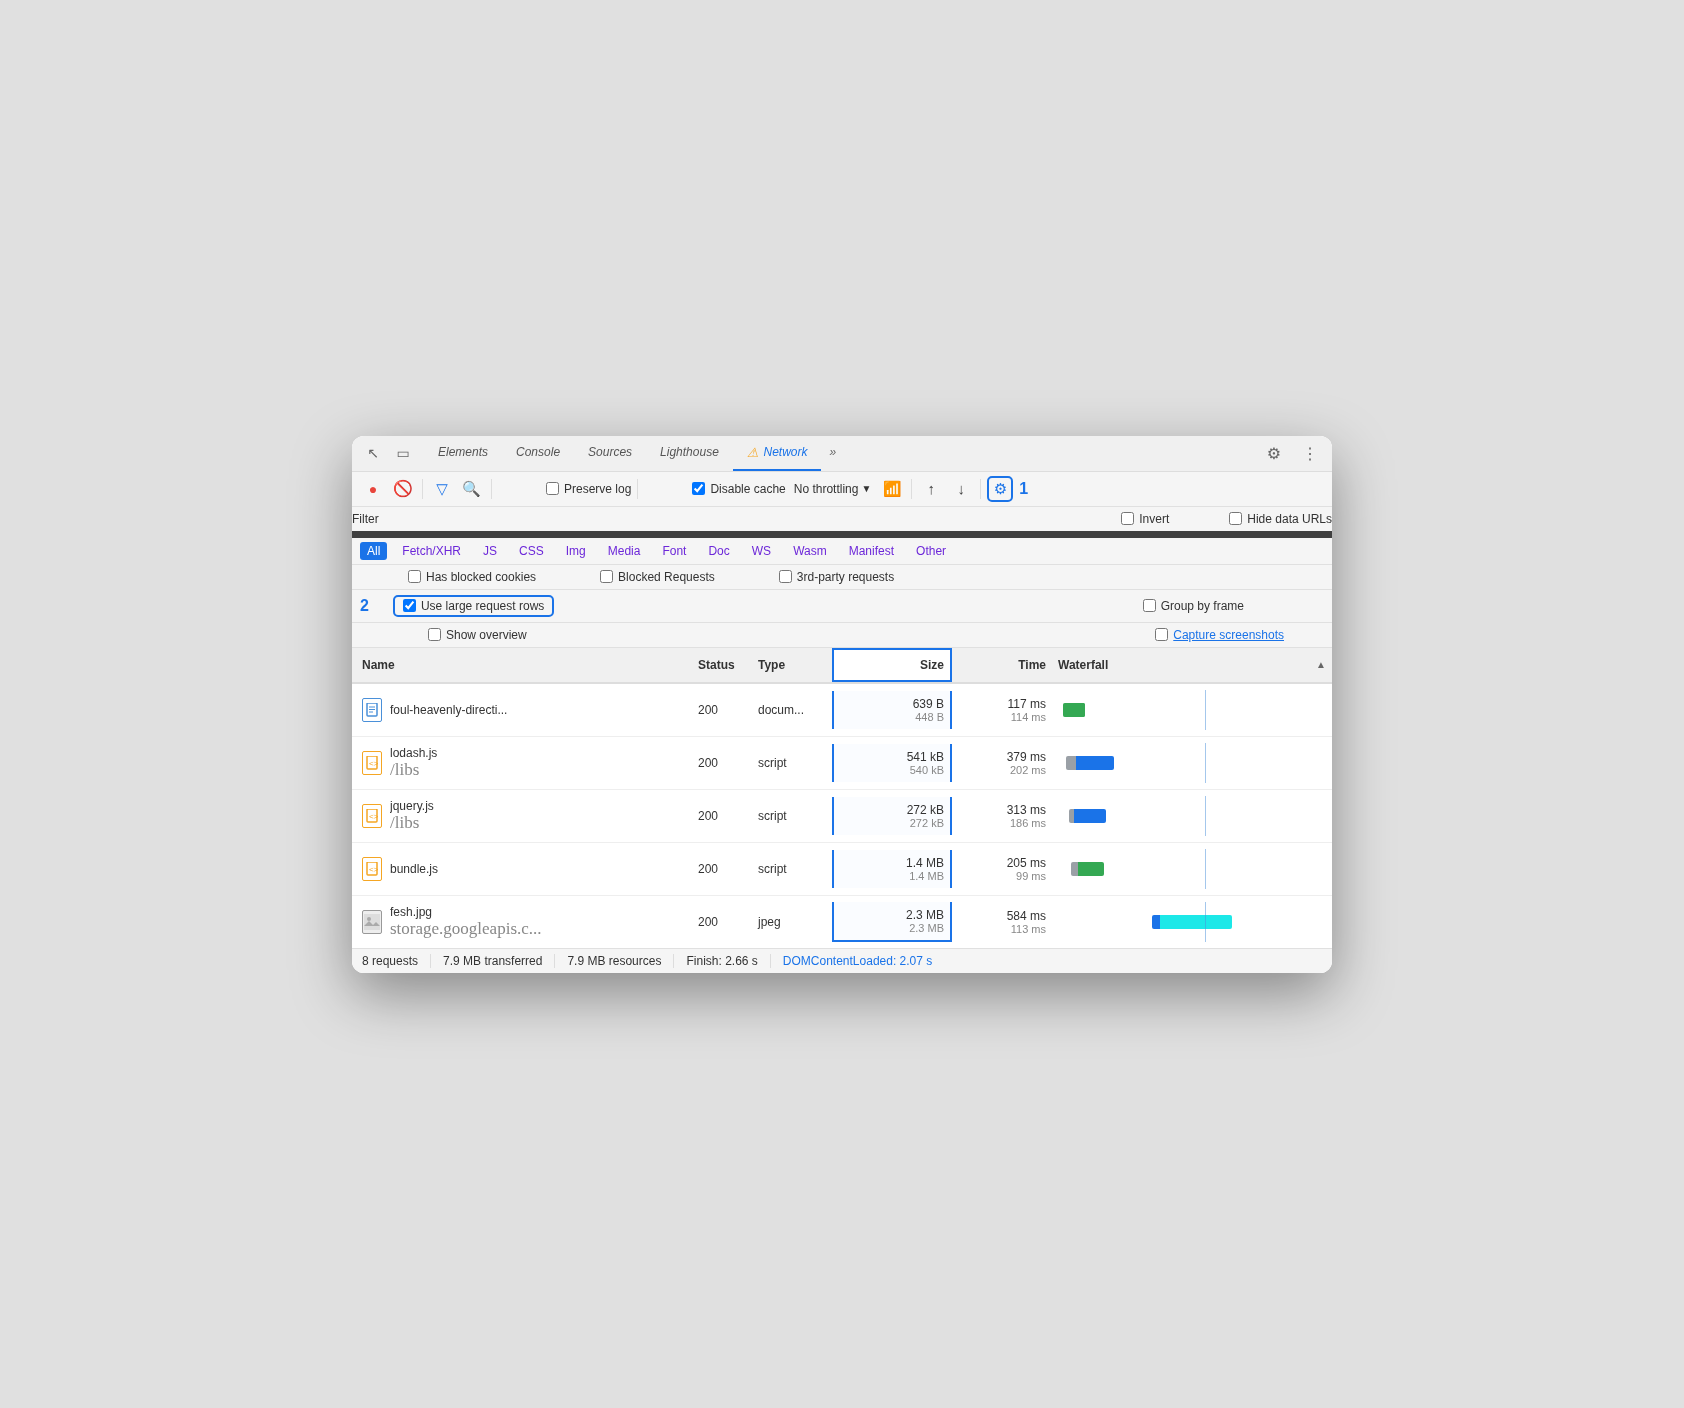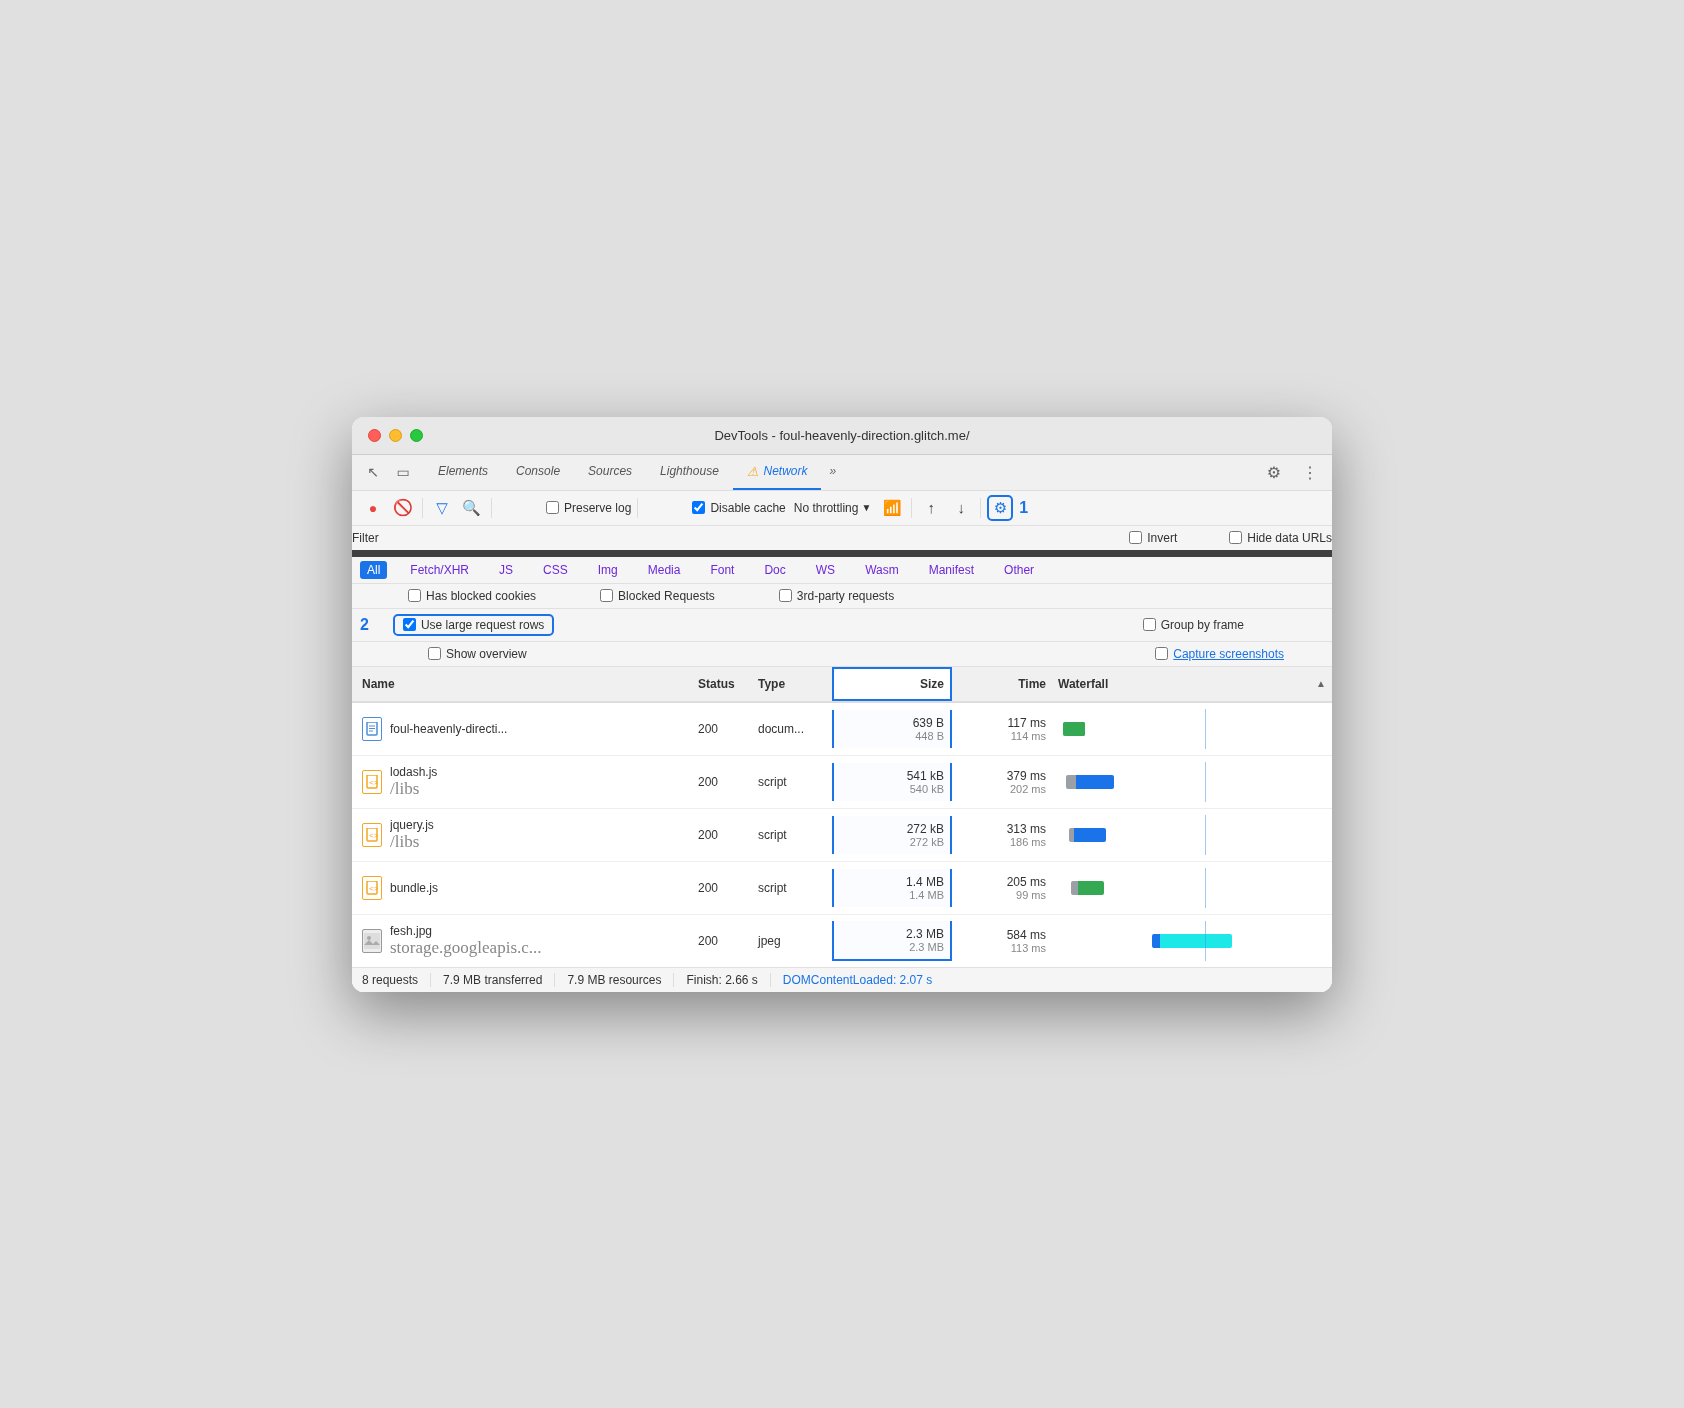--- a/index.html
+++ b/index.html
@@ -228,32 +228,32 @@
     }
 
     .filter-label {
       font-size: 12px;
       color: #333;
     }
 
     .filter-options {
       display: flex;
       align-items: center;
-      gap: 4px;
+      gap: 12px;
       margin-left: auto;
     }
 
     
     .type-filter-row {
       display: flex;
       align-items: center;
       padding: 4px 8px;
       background: #f5f5f5;
       border-bottom: 1px solid #e0e0e0;
-      gap: 16px;
+      gap: 8px;
     }
 
     .type-btn {
       padding: 2px 7px;
       font-size: 12px;
       color: #6d28d9;
       cursor: pointer;
       border-radius: 3px;
       border: none;
       background: none;
@@ -498,28 +498,20 @@
       font-size: 10px;
       color: #666;
     }
 
   </style>
 </head>
 <body>
 
 <div class="window">
 
-  <div class="titlebar">
-    <div class="traffic-lights">
-      <div class="traffic-light tl-red"></div>
-      <div class="traffic-light tl-yellow"></div>
-      <div class="traffic-light tl-green"></div>
-    </div>
-    <span class="window-title">DevTools - foul-heavenly-direction.glitch.me/</span>
-  </div>
 
   <div class="devtools-body">
 
     <div class="tab-bar">
       <div class="tab-icons">
         <button class="tab-icon-btn">↖</button>
         <button class="tab-icon-btn">▭</button>
       </div>
       <div class="tabs">
         <div class="tab">Elements</div>

